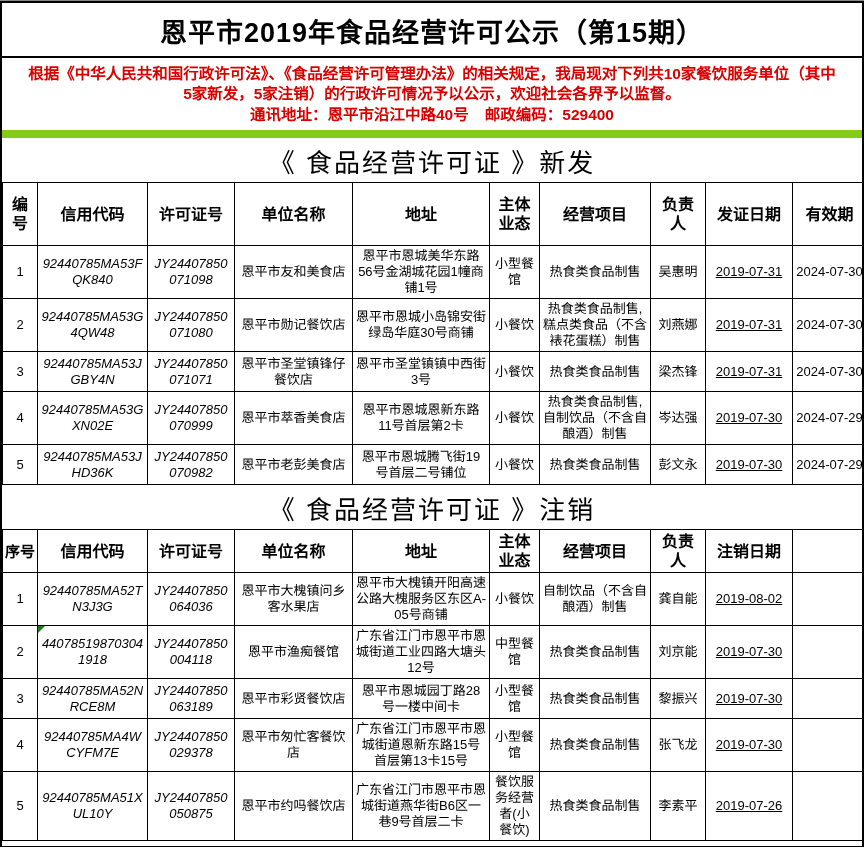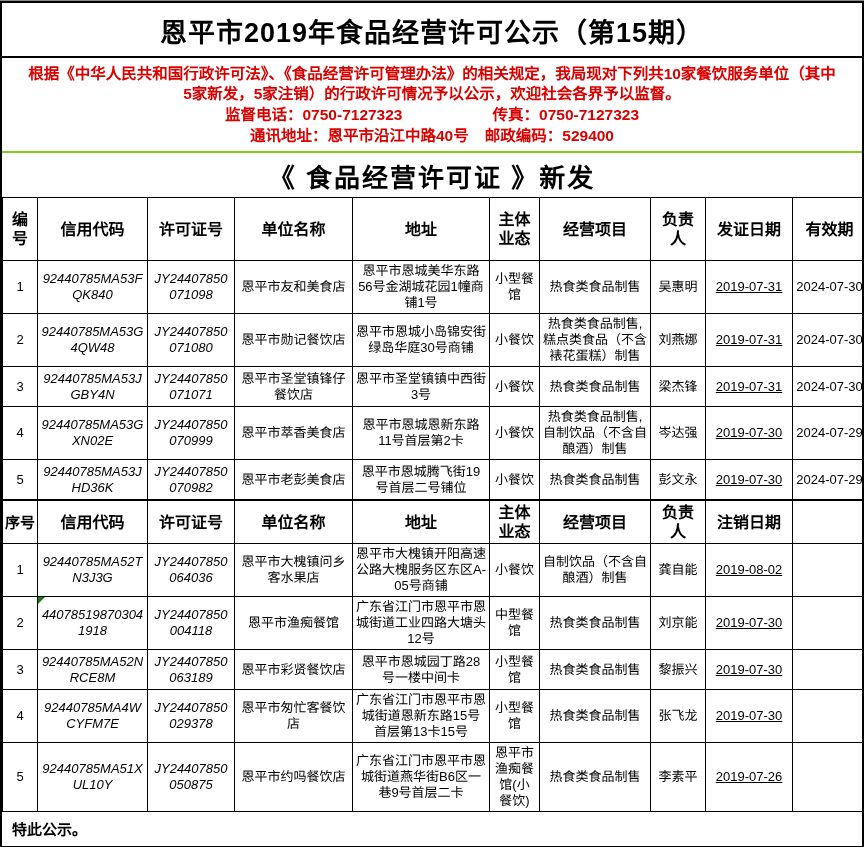--- a/index.html
+++ b/index.html
@@ -6,34 +6,34 @@
   *{box-sizing:border-box;}
   .page{
     width:864px;height:847px;margin:1px auto;background:#fff;
     border:2px solid #000;position:relative;
     font-family:"Liberation Sans","DejaVu Sans",sans-serif;color:#000;
     display:flex;flex-direction:column;overflow:hidden;
   }
   
   .title-band{border-bottom:2px solid #000;padding:8px 0 6px;}
   .doc-title{text-align:center;font-size:27px;font-weight:bold;letter-spacing:1px;}
-  .notice-band{border-bottom:2px solid #84cc16;padding:6px 12px 5px;}
+  .notice-band{border-bottom:8px solid #84cc16;padding:6px 12px 5px;}
   .notice-para{
     color:var(--red);font-weight:bold;font-size:15.5px;line-height:20px;
     text-align:center;margin:0 auto;width:810px;
   }
   .contact-line{
     color:var(--red);font-weight:bold;font-size:15.5px;line-height:20px;
     display:flex;justify-content:center;gap:90px;margin-top:1px;
   }
   .contact-line .pair{white-space:nowrap;}
   .contact-line.second{gap:16px;}
   
   .section-title{
-    text-align:center;font-size:26px;font-weight:bold;letter-spacing:2px;
+    text-align:center;font-size:26px;font-weight:normal;letter-spacing:2px;
     padding:4px 0 3px;
   }
   
   table{border-collapse:collapse;table-layout:fixed;width:864px;}
   col.c0{width:35px;}  col.c1{width:110px;} col.c2{width:87px;}
   col.c3{width:118px;} col.c4{width:137px;} col.c5{width:50px;}
   col.c6{width:111px;} col.c7{width:55px;}  col.c8{width:87px;}
   col.c9{width:74px;}
   th,td{
     border:1px solid #000;text-align:center;vertical-align:middle;
@@ -62,24 +62,20 @@
 <body>
 
 <div class="page">
 
   <div class="title-band">
     <div class="doc-title">恩平市2019年食品经营许可公示（第15期）</div>
   </div>
 
   <div class="notice-band">
     <p class="notice-para">根据《中华人民共和国行政许可法》、《食品经营许可管理办法》的相关规定，我局现对下列共10家餐饮服务单位（其中5家新发，5家注销）的行政许可情况予以公示，欢迎社会各界予以监督。</p>
-    <div class="contact-line">
-      <span class="pair"><span>监督电话：</span><span>0750-7127323</span></span>
-      <span class="pair"><span>传真：</span><span>0750-7127323</span></span>
-    </div>
     <div class="contact-line second">
       <span class="pair"><span>通讯地址：</span><span>恩平市沿江中路40号</span></span>
       <span class="pair"><span>邮政编码：</span><span>529400</span></span>
     </div>
   </div>
 
   <div class="section-title">《 食品经营许可证 》新发</div>
 
   <table class="t1">
     <colgroup>
@@ -165,20 +161,21 @@
           <td class="cell-address ci-4">恩平市恩城腾飞街19号首层二号铺位</td>
           <td class="cell-type ci-5">小餐饮</td>
           <td class="cell-scope ci-6">热食类食品制售</td>
           <td class="cell-person ci-7">彭文永</td>
           <td class="cell-date ci-8">2019-07-30</td>
           <td class="cell-validity ci-9">2024-07-29</td>
         </tr>
       </tbody>
   </table>
 
+  <div class="section-title">《 食品经营许可证 》注销</div>
 
   <table class="t2">
     <colgroup>
       <col class="c0">
         <col class="c1">
         <col class="c2">
         <col class="c3">
         <col class="c4">
       <col class="c5">
         <col class="c6">
@@ -248,21 +245,21 @@
           <td class="cell-person ci-7">张飞龙</td>
           <td class="cell-date ci-8">2019-07-30</td>
           <td class="cell-extra ci-9"></td>
         </tr>
         <tr>
           <td class="cell-no ci-0">5</td>
           <td class="cell-credit ci-1">92440785MA51XUL10Y</td>
           <td class="cell-license ci-2">JY24407850050875</td>
           <td class="cell-name ci-3">恩平市约吗餐饮店</td>
           <td class="cell-address ci-4">广东省江门市恩平市恩城街道燕华街B6区一巷9号首层二卡</td>
-          <td class="cell-type ci-5">恩平市渔痴餐馆(小餐饮)</td>
+          <td class="cell-type ci-5">餐饮服务经营者(小餐饮)</td>
           <td class="cell-scope ci-6">热食类食品制售</td>
           <td class="cell-person ci-7">李素平</td>
           <td class="cell-date ci-8">2019-07-26</td>
           <td class="cell-extra ci-9"></td>
         </tr>
       </tbody>
   </table>
 
   <div class="footer">
     <div class="closing">特此公示。</div>

